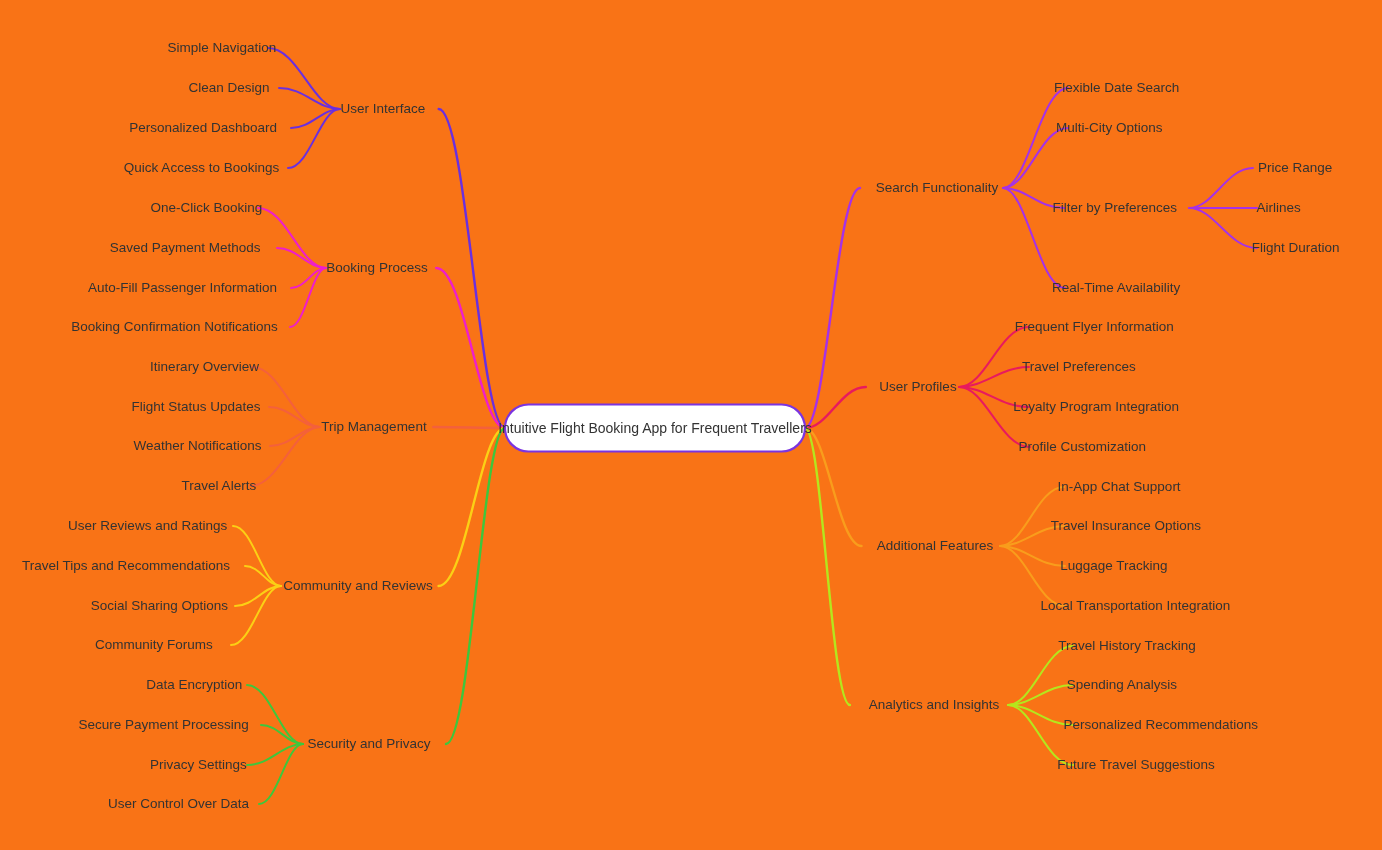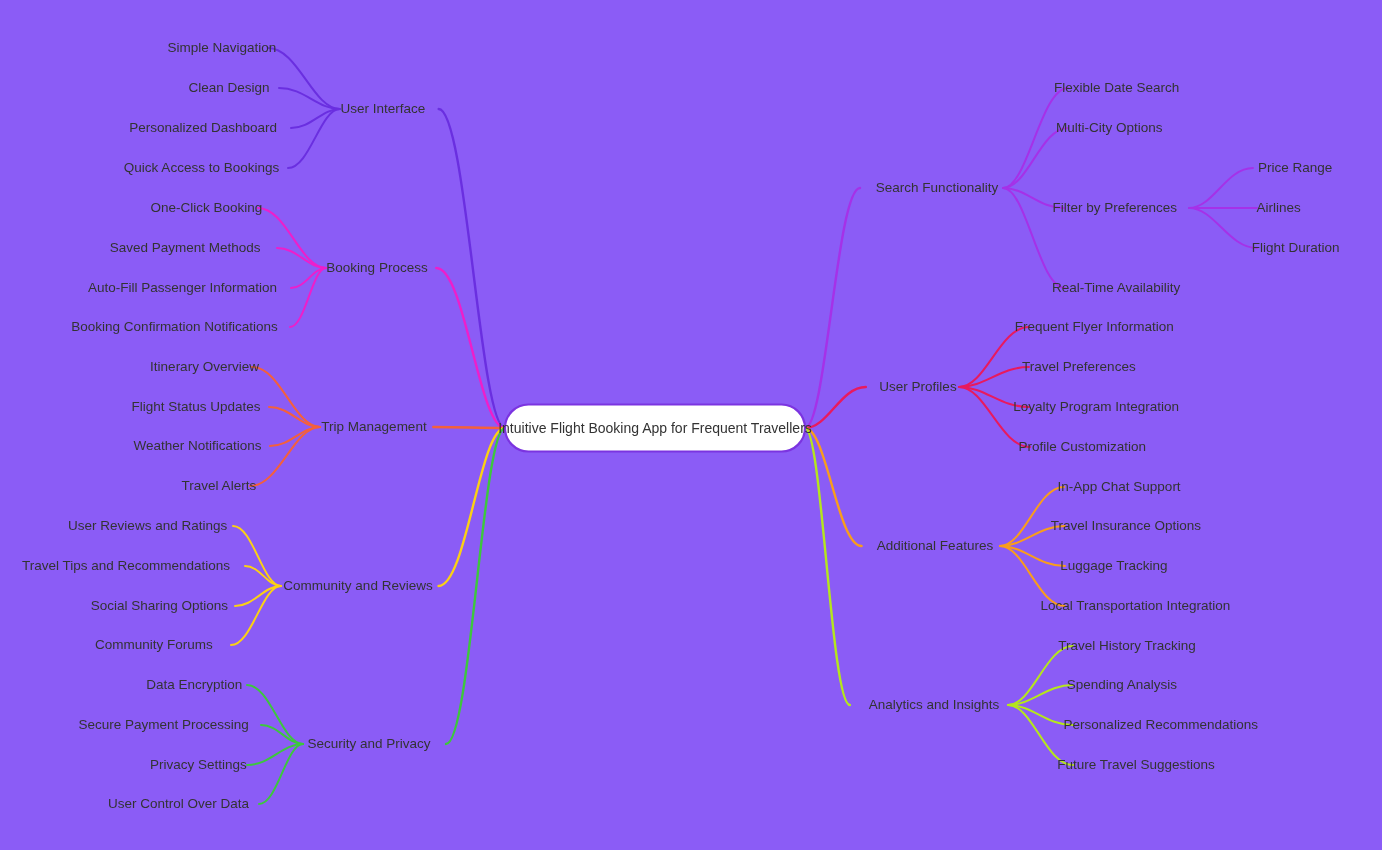--- a/index.html
+++ b/index.html
@@ -11,21 +11,21 @@
   body {
     width: 1382px;
     height: 850px;
     font-family: "Liberation Sans", sans-serif;
     overflow: hidden;
   }
   #mindmap-root {
     position: relative;
     width: 1382px;
     height: 850px;
-    background: #8b5cf6;
+    background: #f97316;
   }
   svg#mindmap-svg {
     position: absolute;
     top: 0;
     left: 0;
     width: 1382px;
     height: 850px;
     display: block;
   }
   .edge {

